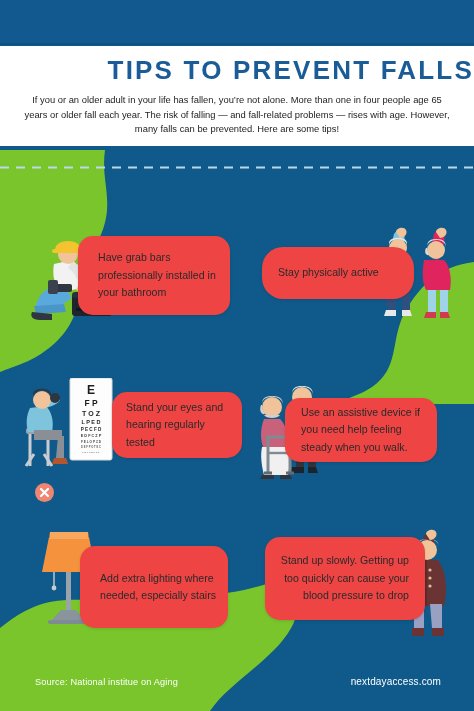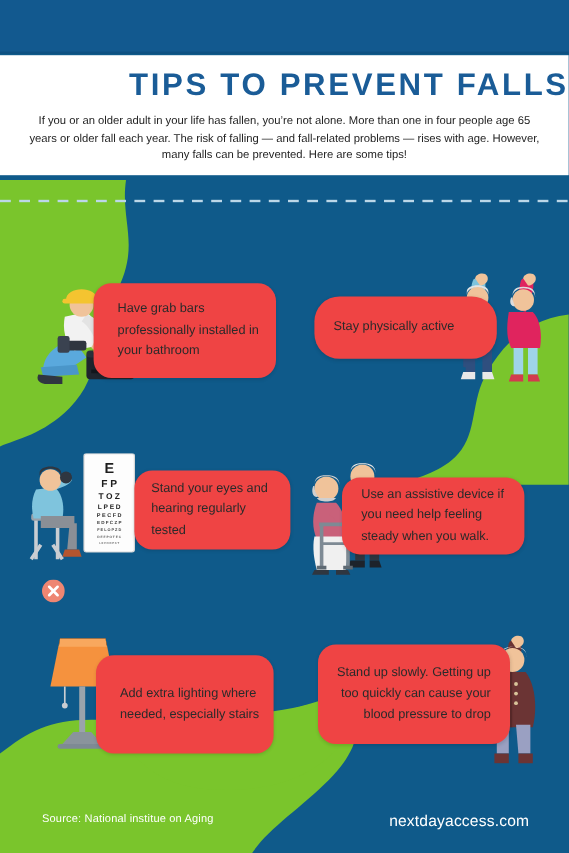--- a/index.html
+++ b/index.html
@@ -50,21 +50,21 @@
   .card-5{left:80px;top:546px;width:148px;height:82px;padding:0 12px 0 20px;}
   .card-6{left:265px;top:537px;width:160px;height:83px;padding:0 16px 0 12px;text-align:right;}
 
   
   .foot-src{
     position:absolute;left:35px;top:677px;
     font-size:9.2px;color:#ffffff;letter-spacing:.15px;
   }
   .foot-site{
     position:absolute;right:33px;top:676px;
-    font-size:13px;color:#ffffff;letter-spacing:.15px;
+    font-size:10px;color:#ffffff;letter-spacing:.15px;
   }
 
   
   .broken{
     position:absolute;left:35px;top:483px;width:19px;height:19px;
   }
 
   
   .ill{position:absolute;}
   .ill svg{display:block;}

